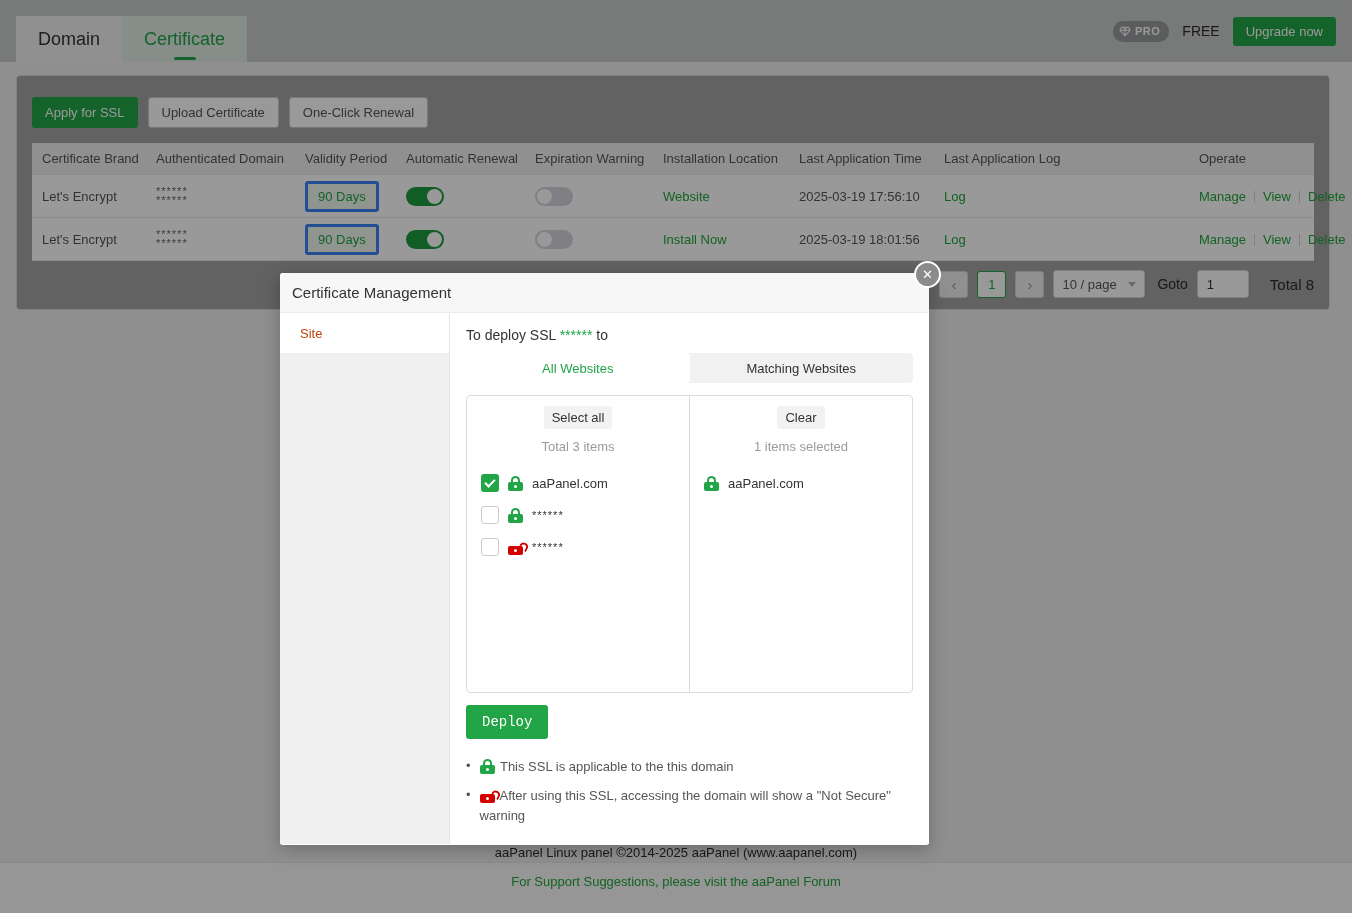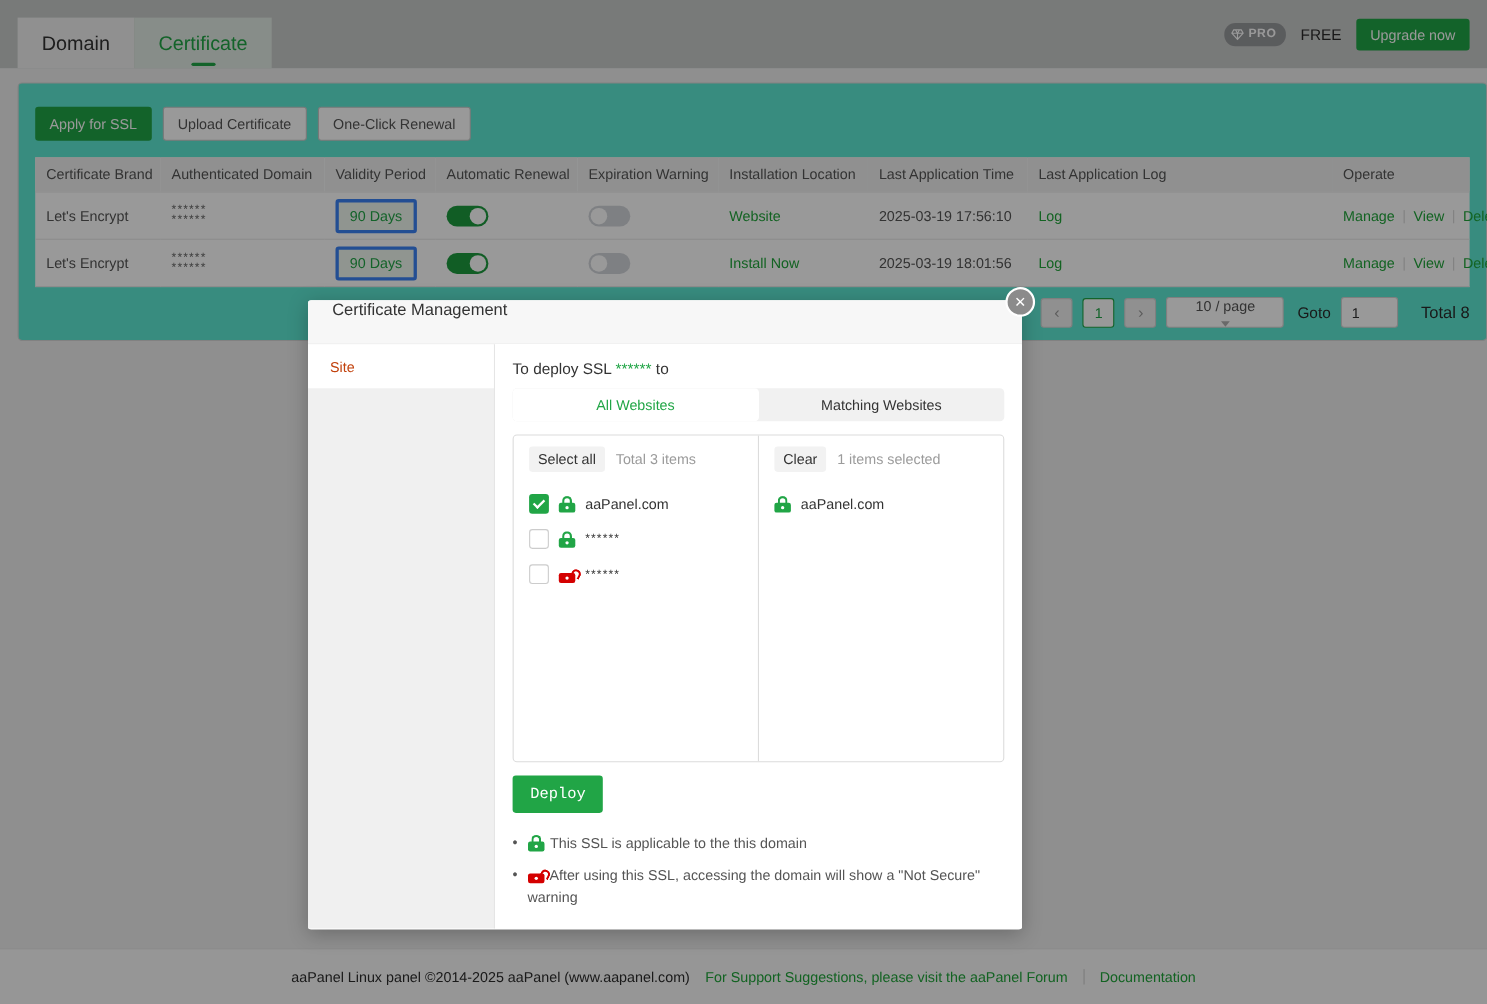--- a/index.html
+++ b/index.html
@@ -16,21 +16,21 @@
   .tab { height:46px; padding:0 22px; display:flex; align-items:center; font-size:18px; cursor:pointer; position:relative; }
   .tab.inactive { background:#f0f0f0; color:#333; }
   .tab.active { background:#e2ece4; color:#21a546; }
   .tab.active::after { content:""; position:absolute; bottom:2px; left:50%; transform:translateX(-50%); width:22px; height:3px; background:#21a546; border-radius:2px; }
   .top-right { position:absolute; right:16px; top:0; height:62px; display:flex; align-items:center; gap:13px; }
   .pro-badge { background:#97999c; color:#fff; border-radius:10px; height:21px; padding:0 9px 0 6px; display:flex; align-items:center; gap:4px; font-size:11px; font-weight:bold; letter-spacing:.5px; }
   .plan-label { font-size:14px; color:#2b2b2b; }
   .btn-green { background:#21a546; color:#fff; border:none; border-radius:3px; padding:7px 13px; font-size:13px; cursor:pointer; font-family:inherit; }
 
   
-  .card { position:absolute; left:16px; right:0; top:75px; height:235px; background:#5eead4; border:1px solid #d7d7d7; border-radius:4px; }
+  .card { position:absolute; left:16px; right:22px; top:75px; height:235px; background:#a3a3a3; border:1px solid #d7d7d7; border-radius:4px; }
   .toolbar { display:flex; gap:10px; margin:21px 15px 15px 15px; }
   .btn-plain { background:#fff; color:#555; border:1px solid #c9c9c9; border-radius:3px; padding:7px 13px; font-size:13px; cursor:pointer; font-family:inherit; }
 
   table.cert { width:calc(100% - 30px); margin:0 15px; border-collapse:collapse; table-layout:fixed; background:#fff; }
   table.cert th { background:#f0f1f1; color:#555; font-weight:normal; text-align:left; padding:8px 10px; font-size:13px; white-space:nowrap; overflow:hidden; }
   table.cert td { padding:5px 10px; border-top:1px solid #e9e9e9; height:43px; color:#555; white-space:nowrap; }
   table.cert tr:last-child td { border-bottom:1px solid #e9e9e9; }
   th.op, td.op { text-align:right; }
   .stars { font-size:11px; line-height:9px; color:#666; letter-spacing:1px; }
   .g-link { color:#20a53a; cursor:pointer; text-decoration:none; }
@@ -40,52 +40,52 @@
   .toggle[data-state="off"] { background:#d3d6db; }
   .toggle::after { content:""; position:absolute; top:2px; width:15px; height:15px; border-radius:50%; background:#fff; }
   .toggle[data-state="on"]::after  { right:2px; }
   .toggle[data-state="off"]::after { left:2px; }
   .op-sep { display:inline-block; width:1px; height:12px; background:#d5d5d5; margin:0 8px; vertical-align:middle; }
 
   
   .pagination { position:absolute; right:15px; bottom:11px; display:flex; align-items:center; gap:9px; }
   .pg-btn { width:29px; height:27px; display:flex; align-items:center; justify-content:center; border:1px solid #d4d4d4; background:#f1f1f1; border-radius:3px; color:#9a9a9a; font-size:15px; cursor:pointer; }
   .pg-cur { width:29px; height:27px; display:flex; align-items:center; justify-content:center; border:1px solid #21a546; background:#fff; border-radius:3px; color:#21a546; cursor:pointer; }
-  .pg-select { width:107px; height:28px; border:1px solid #d4d4d4; border-radius:3px; background:#fff; color:#555; display:flex; align-items:center; justify-content:space-between; padding:0 8px; cursor:pointer;flex-direction:column; }
+  .pg-select { width:92px; height:28px; border:1px solid #d4d4d4; border-radius:3px; background:#fff; color:#555; display:flex; align-items:center; justify-content:space-between; padding:0 8px; cursor:pointer; }
   .caret { width:0; height:0; border-left:4px solid transparent; border-right:4px solid transparent; border-top:5px solid #b0b0b0; }
   .goto-label { font-size:14px; color:#2b2b2b; margin-left:3px; }
   .goto-input { width:52px; height:28px; border:1px solid #d4d4d4; border-radius:3px; background:#fff; padding:0 9px; font-size:13px; color:#333; font-family:inherit; }
   .total { font-size:15px; color:#2b2b2b; margin-left:12px; }
 
   
-  .footer { position:absolute; left:0; right:0; bottom:0; height:51px; background:#fafafa; border-top:1px solid #e6e6e6; display:flex; align-items:center; justify-content:center; gap:14px; font-size:13px; color:#2c2c2c; }
+  .footer { position:absolute; left:0; right:0; bottom:0; height:51px; background:#fafafa; border-top:1px solid #e6e6e6; display:flex; align-items:center; justify-content:center; gap:14px; font-size:13px; color:#2c2c2c;flex-direction:column; }
   .footer .g-link { color:#20a53a; }
   .f-sep { width:1px; height:14px; background:#cfcfcf; }
 
   
   .overlay { position:absolute; inset:0; background:rgba(0,0,0,0.4); z-index:10; }
 
   
   .modal { position:absolute; left:280px; top:273px; width:649px; height:572px; background:#fff; border-radius:3px; z-index:20; box-shadow:0 4px 18px rgba(0,0,0,0.25); }
   .modal-close { position:absolute; top:-12px; right:-12px; width:27px; height:27px; border-radius:50%; background:#8b8b8b; border:2px solid #fff; color:#fff; display:flex; align-items:center; justify-content:center; font-size:13px; cursor:pointer; z-index:21; }
-  .modal-header { height:40px; background:#f7f7f7; border-bottom:1px solid #ececec; border-radius:3px 3px 0 0; display:flex; align-items:flex-start; padding-left:22px; font-size:15px; color:#333; }
+  .modal-header { height:40px; background:#f7f7f7; border-bottom:1px solid #ececec; border-radius:3px 3px 0 0; display:flex; align-items:center; padding-left:12px; font-size:15px; color:#333; }
   .modal-body { display:flex; height:531px; }
   .modal-side { width:170px; background:#f0f0f0; border-right:1px solid #e5e5e5; flex-shrink:0; }
   .side-item { height:40px; background:#fff; display:flex; align-items:center; padding-left:20px; color:#c2410c; cursor:pointer; }
   .modal-content { flex:1; padding:14px 16px 0 16px; background:#fff; overflow:hidden; }
   .deploy-line { font-size:14px; color:#333; }
   .deploy-line .green { color:#21a546; }
   .seg-tabs { display:flex; background:#f1f1f1; border-radius:4px; height:30px; margin-top:10px; overflow:hidden; }
   .seg { flex:1; display:flex; align-items:center; justify-content:center; font-size:13px; color:#333; cursor:pointer; }
   .seg.active { background:#fff; color:#21a546; border-radius:4px; }
 
   .transfer { margin-top:12px; height:298px; border:1px solid #dcdcdc; border-radius:4px; display:flex; }
   .t-panel { flex:1; padding:10px 14px; overflow:hidden; }
   .t-panel.left { border-right:1px solid #dcdcdc; }
-  .t-head { display:flex; align-items:center; gap:10px; }
+  .t-head { display:flex; align-items:center; gap:10px;flex-direction:column; }
   .chip { background:#f2f2f2; color:#333; border-radius:3px; padding:4px 8px; font-size:13px; cursor:pointer; }
   .t-count { color:#9b9b9b; font-size:13px; }
   .t-items { margin-top:13px; }
   .t-item { display:flex; align-items:center; gap:9px; height:32px; cursor:pointer; }
   .t-item .label { color:#333; }
 
   .checkbox { width:18px; height:18px; border-radius:3px; position:relative; flex-shrink:0; cursor:pointer; }
   .checkbox[data-checked="true"]  { background:#21a546; }
   .checkbox[data-checked="false"] { background:#fff; border:1px solid #ccc; }
   .checkbox[data-checked="true"]::after { content:""; position:absolute; left:6px; top:3px; width:4px; height:8px; border:solid #fff; border-width:0 2px 2px 0; transform:rotate(45deg); }

